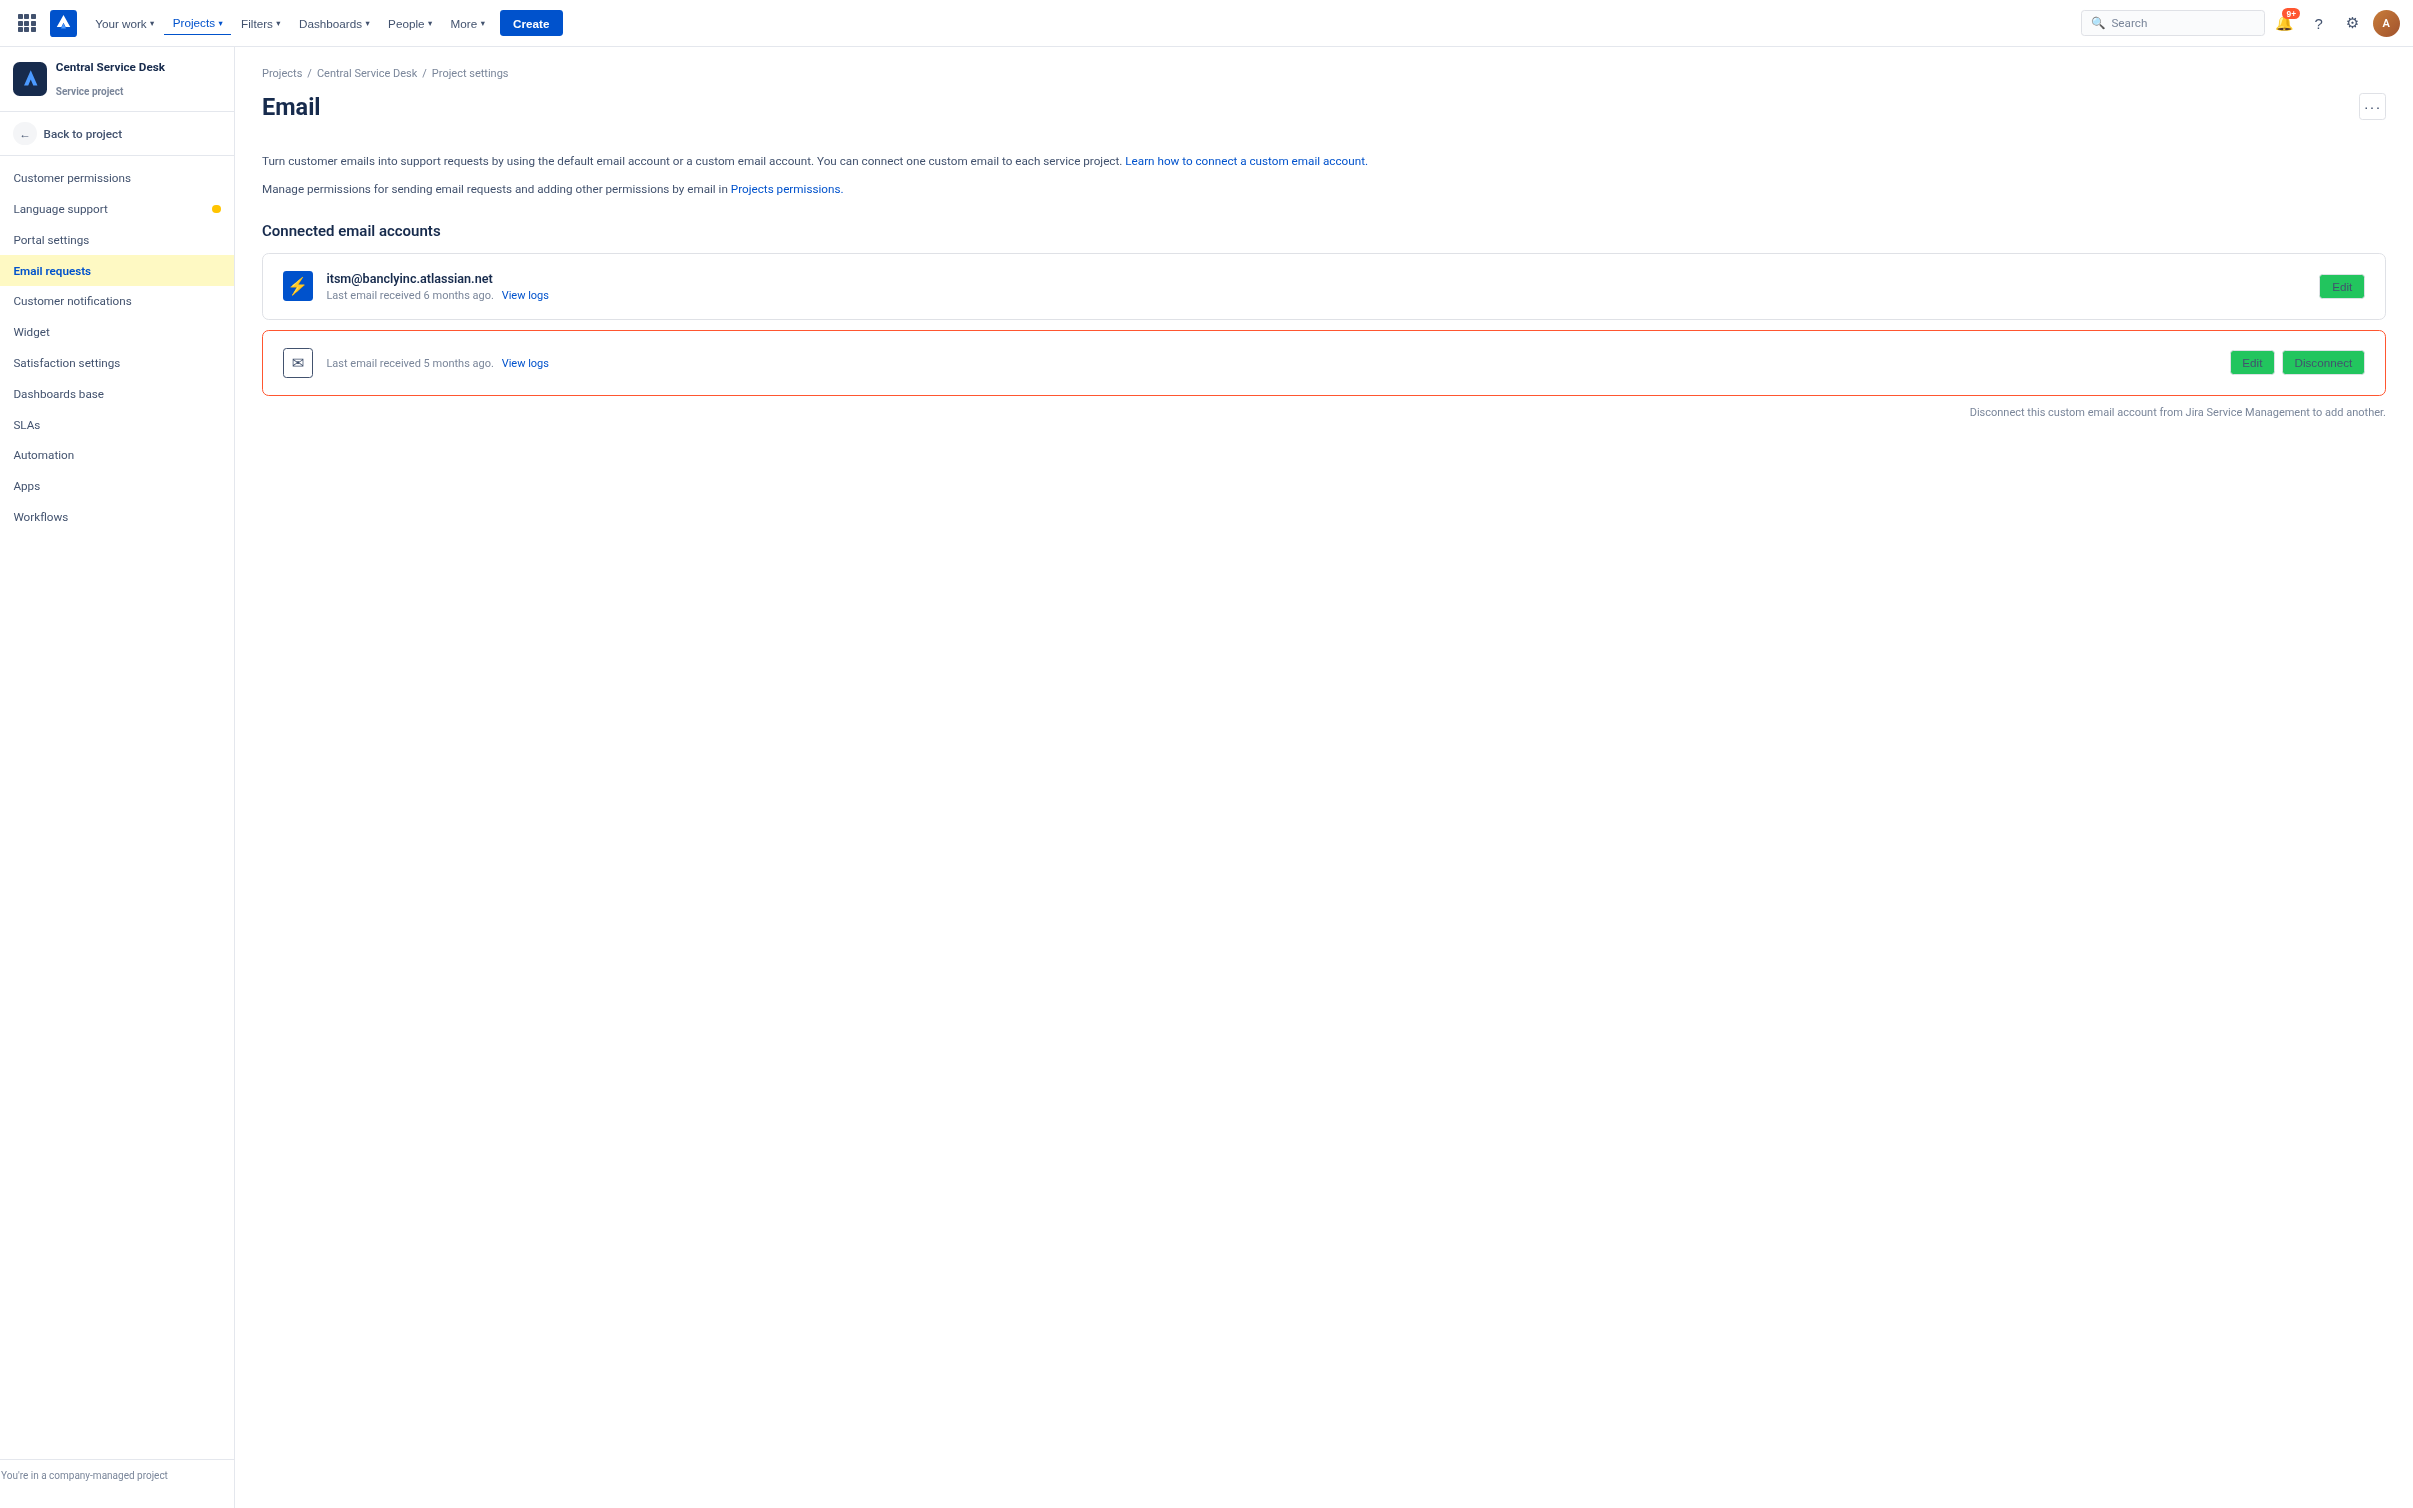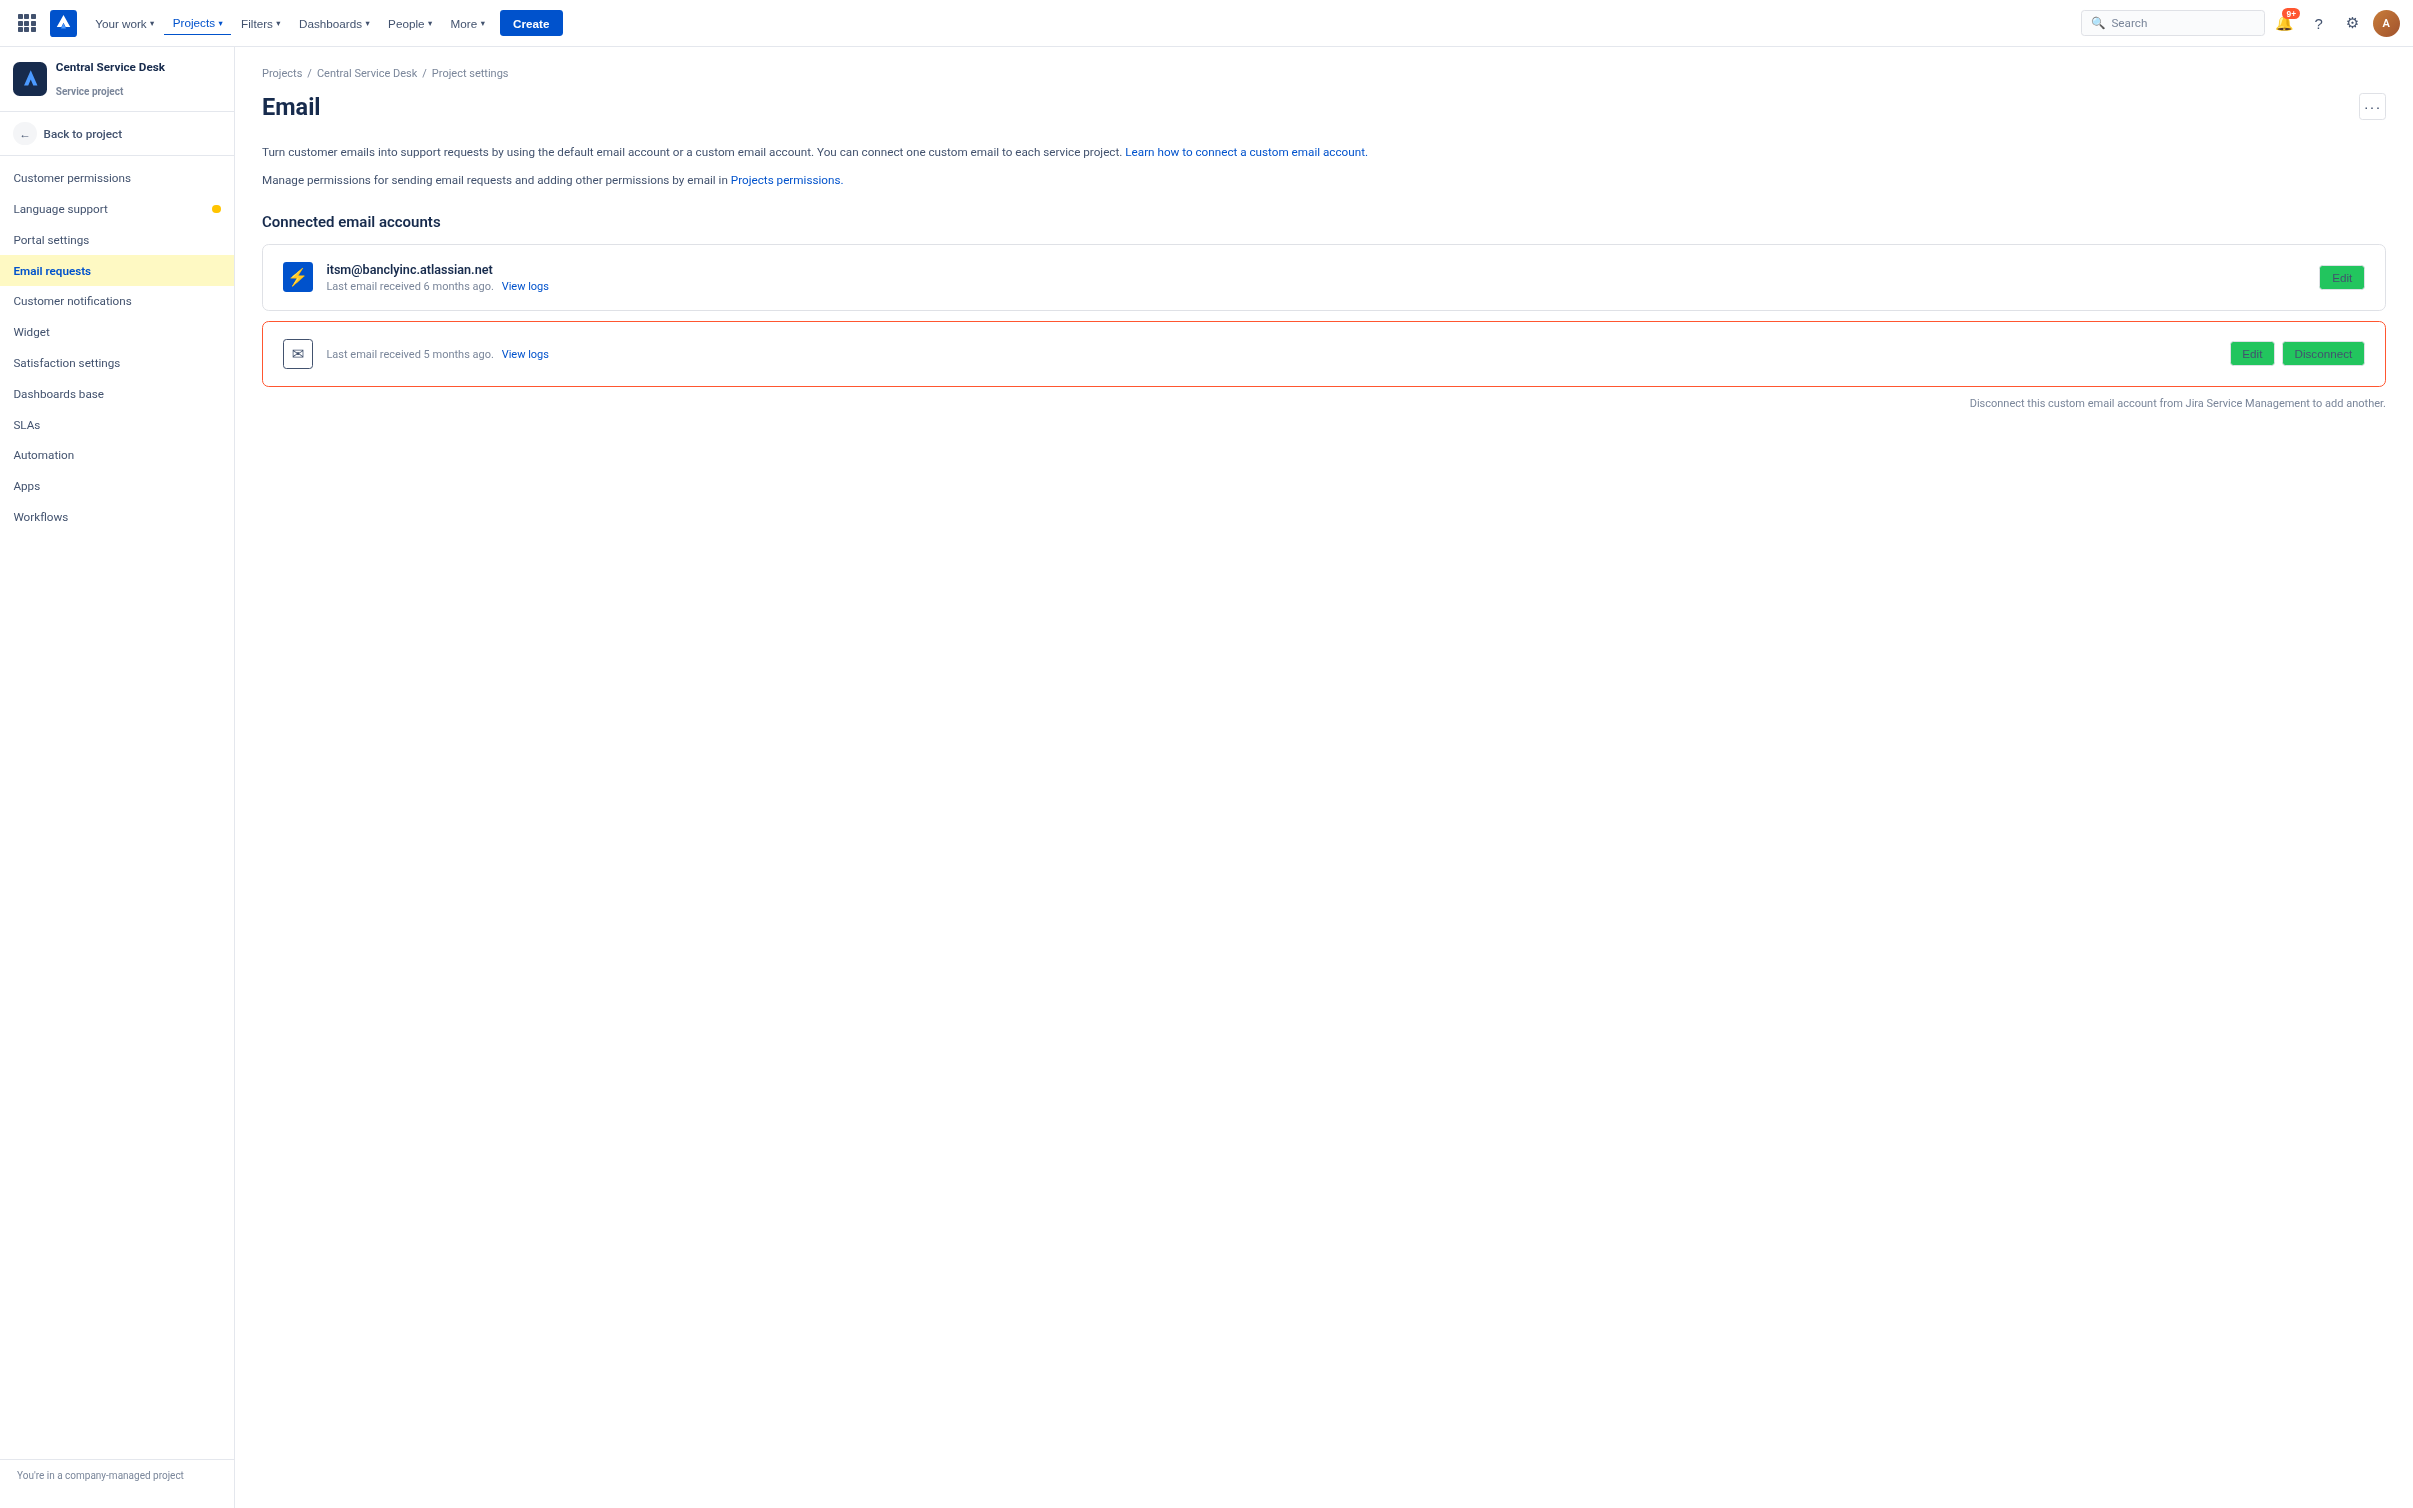--- a/index.html
+++ b/index.html
@@ -97,35 +97,35 @@
     .sidebar-item {
       display: flex; align-items: center; justify-content: space-between;
       padding: 8.4px 13.4px; cursor: pointer; font-size: 11.7px;
       color: #42526E; font-weight: 400; border-radius: 0;
     }
     .sidebar-item.active {
       background: #fef9c3; color: #0052CC; font-weight: 600;
     }
     .sidebar-dot { width: 8.4px; height: 8.4px; border-radius: 50%; background: #FFC400; flex-shrink: 0; }
     .sidebar-footer {
-      padding: 10px 17px; font-size: 10px; color: #7A869A;
+      padding: 10px 1px; font-size: 10px; color: #7A869A;
       border-top: 0.8px solid #e4e7ed; margin-top: auto;
     }
 
     
     .main { flex: 1; overflow-y: auto; background: #fff; padding: 20px 27px; }
 
     
     .breadcrumb { display: flex; align-items: center; gap: 5px; font-size: 11px; color: #7A869A; margin-bottom: 13.4px; }
     .breadcrumb-sep { color: #7A869A; }
     .breadcrumb-link { color: #7A869A; cursor: pointer; }
     .breadcrumb-current { color: #7A869A; }
 
     
-    .page-header { display: flex; align-items: flex-start; justify-content: space-between; margin-bottom: 22px; }
+    .page-header { display: flex; align-items: flex-start; justify-content: space-between; margin-bottom: 31px; }
     .page-title { font-size: 23.5px; font-weight: 700; color: #172B4D; }
     .more-btn {
       width: 27px; height: 27px; display: flex; align-items: center; justify-content: center;
       border: 0.8px solid #DFE1E6; border-radius: 3.4px; cursor: pointer;
       font-size: 15px; color: #42526E; background: #fff; letter-spacing: 0.8px;
     }
 
     
     .page-desc { font-size: 11.7px; color: #42526E; line-height: 1.6; margin-bottom: 8.4px; }
     .page-desc a { color: #0052CC; text-decoration: none; }

